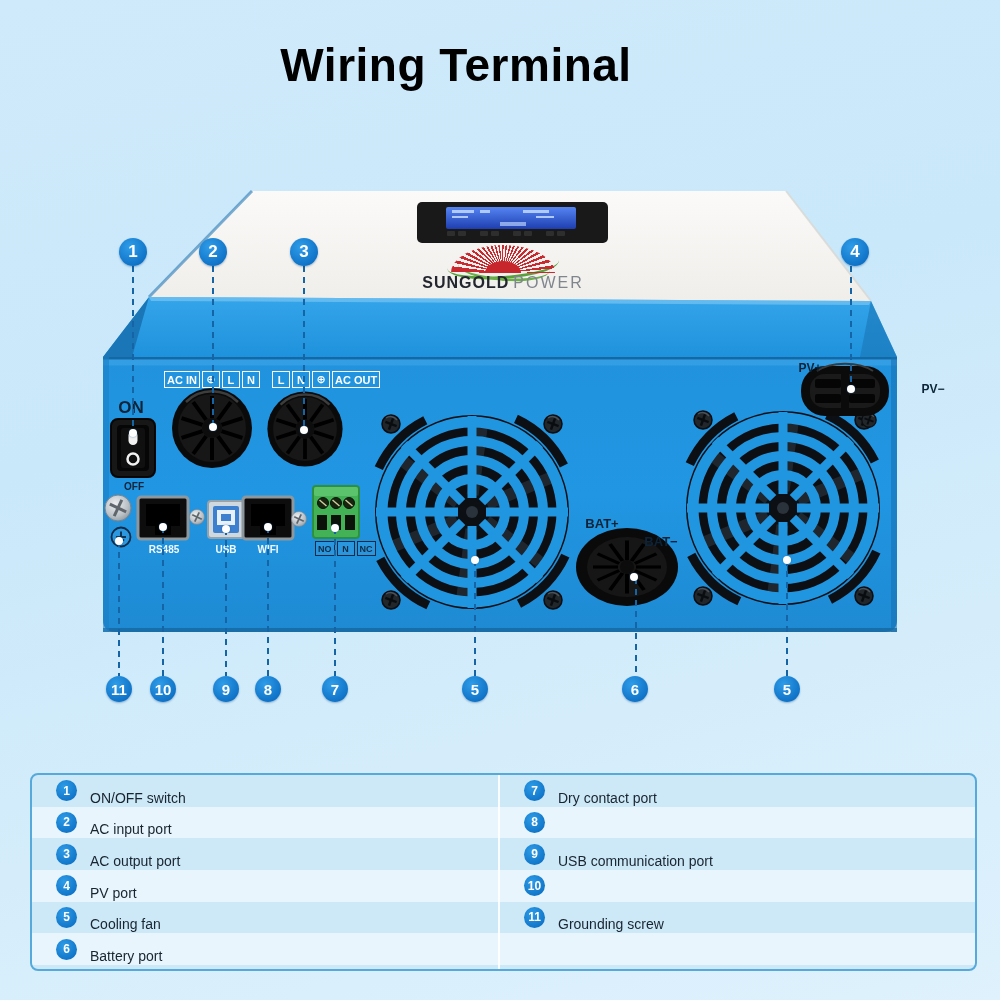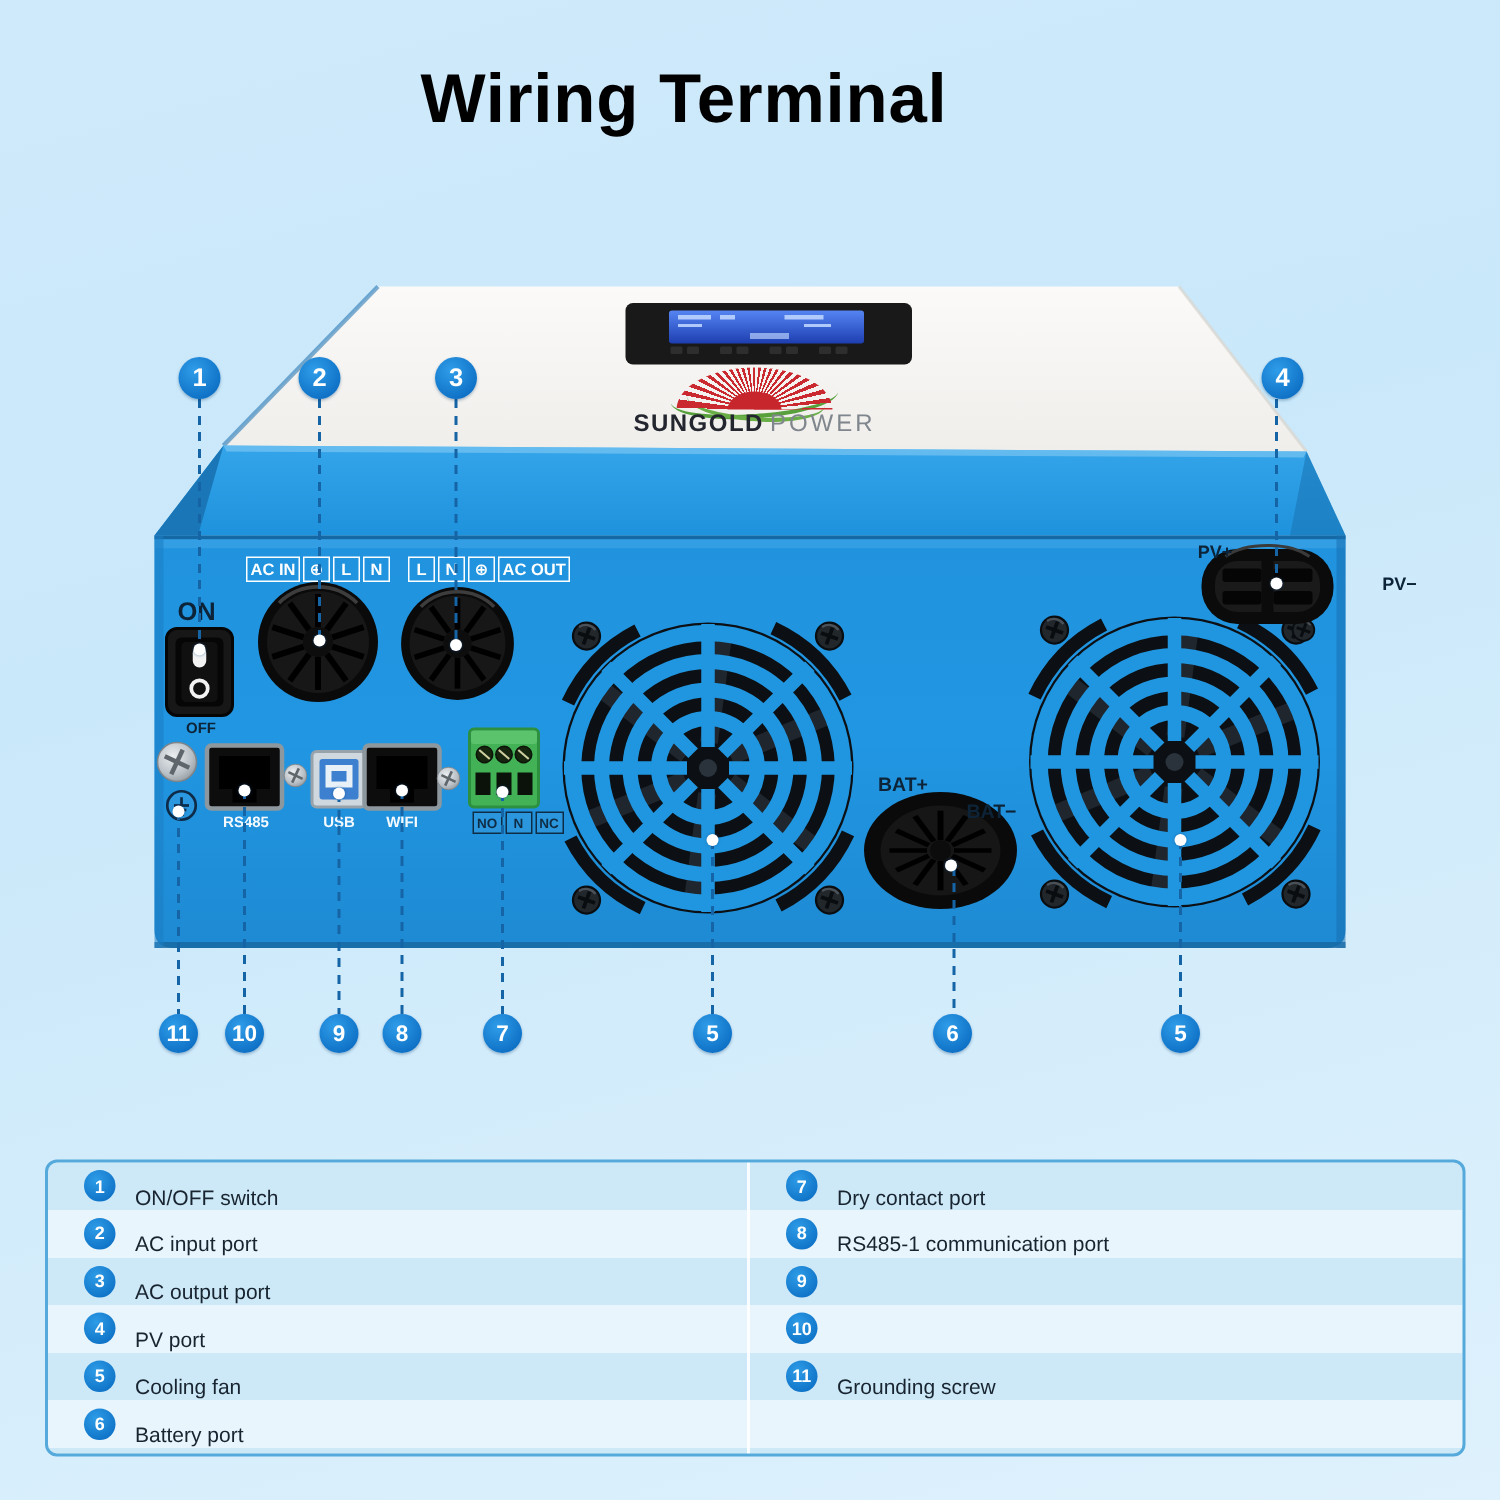--- a/index.html
+++ b/index.html
@@ -403,24 +403,24 @@
         <span class="ltext">Battery port</span>
       </div>
     </div>
     <div class="col right">
       <div class="lrow">
         <span class="badge">7</span>
         <span class="ltext">Dry contact port</span>
       </div>
       <div class="lrow">
         <span class="badge">8</span>
-        <span class="ltext">RS485-1 communication port</span>
       </div>
       <div class="lrow">
         <span class="badge">9</span>
+        <span class="ltext">USB communication port</span>
       </div>
       <div class="lrow">
         <span class="badge">10</span>
       </div>
       <div class="lrow">
         <span class="badge">11</span>
         <span class="ltext">Grounding screw</span>
       </div>
       <div class="lrow"></div>
     </div>

